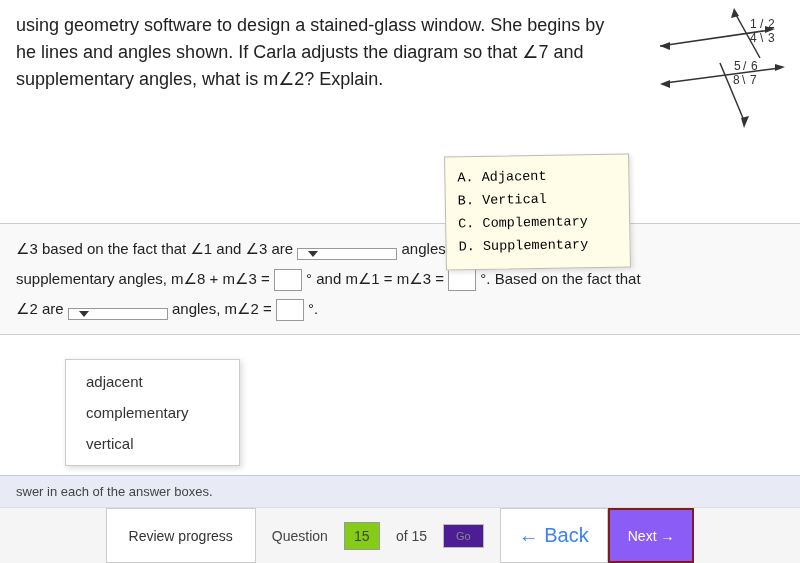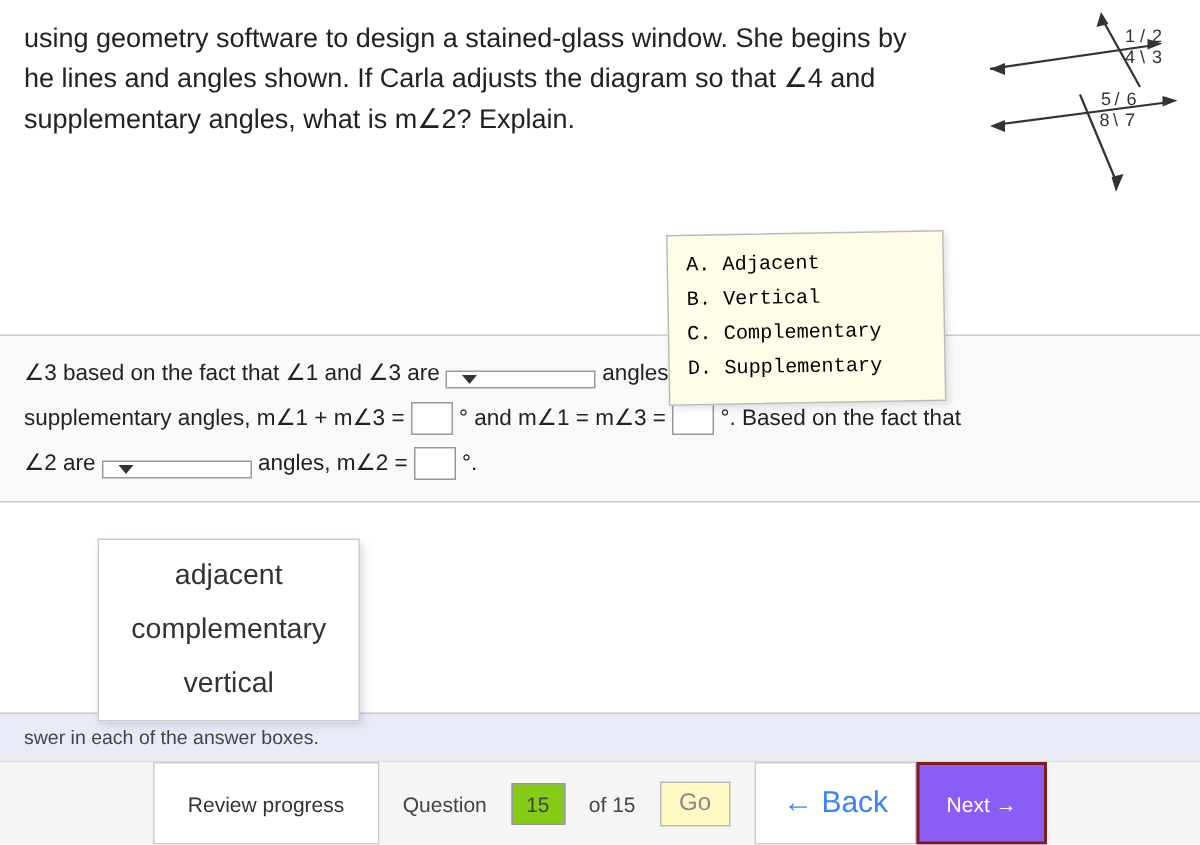--- a/index.html
+++ b/index.html
@@ -87,24 +87,23 @@
       background: #fff;
       border: 1px solid #ccc;
       box-shadow: 2px 2px 6px rgba(0,0,0,0.15);
       z-index: 100;
       width: 175px;
       padding: 6px 0;
     }
 
     .dropdown-menu-item {
       padding: 7px 20px;
-      font-size: 19px;
+      font-size: 15px;
       color: #333;
       cursor: pointer;
-      text-align: center;
     }
 
     
     .note-card {
       position: absolute;
       top: 155px;
       right: 170px;
       background: #fffde7;
       border: 1px solid #bbb;
       width: 185px;
@@ -173,24 +172,24 @@
       background: #84cc16;
       width: 36px;
       height: 28px;
       display: flex;
       align-items: center;
       justify-content: center;
       font-size: 14px;
     }
 
     .toolbar-go-btn {
-      background: #fef9c3;
+      background: #4c1d95;
       border: 1px solid #bbb;
       padding: 5px 12px;
-      font-size: 16px;
+      font-size: 11px;
       cursor: pointer;
       color: #888;
     }
 
     .toolbar-back-btn {
       background: #fff;
       border: 1px solid #ccc;
       padding: 10px 18px;
       font-size: 20px;
       cursor: pointer;
@@ -213,21 +212,21 @@
       align-items: center;
       gap: 6px;
     }
   </style>
 </head>
 <body>
 
 <div class="main-content">
   <div class="problem-text">
     <p>using geometry software to design a stained-glass window. She begins by</p>
-    <p>he lines and angles shown. If Carla adjusts the diagram so that ∠4 and</p>
+    <p>he lines and angles shown. If Carla adjusts the diagram so that ∠7 and</p>
     <p>supplementary angles, what is m∠2? Explain.</p>
   </div>
 </div>
 
 <div class="diagram-area">
   <svg width="130" height="120" viewBox="0 0 130 120">
 
     <line x1="0" y1="38" x2="110" y2="22" stroke="#333" stroke-width="1.5"></line>
     <polygon points="0,38 10,34 10,42" fill="#333"></polygon>
     <polygon points="115,21 105,18 105,25" fill="#333"></polygon>
@@ -261,21 +260,21 @@
 <div class="answer-area" style="margin-top: 130px;">
   <div class="answer-line">
     <span>∠3 based on the fact that ∠1 and ∠3 are</span>
     <span class="dropdown-select">
       <span></span>
       <span class="dropdown-arrow"></span>
     </span>
     <span>angles. Given that ∠1 and</span>
   </div>
   <div class="answer-line">
-    <span>supplementary angles, m∠1 + m∠3 =</span>
+    <span>supplementary angles, m∠8 + m∠3 =</span>
     <span class="small-box"></span>
     <span>° and m∠1 = m∠3 =</span>
     <span class="small-box"></span>
     <span>°. Based on the fact that</span>
   </div>
   <div class="answer-line">
     <span>∠2 are</span>
     <span class="dropdown-select">
       <span></span>
       <span class="dropdown-arrow"></span>

